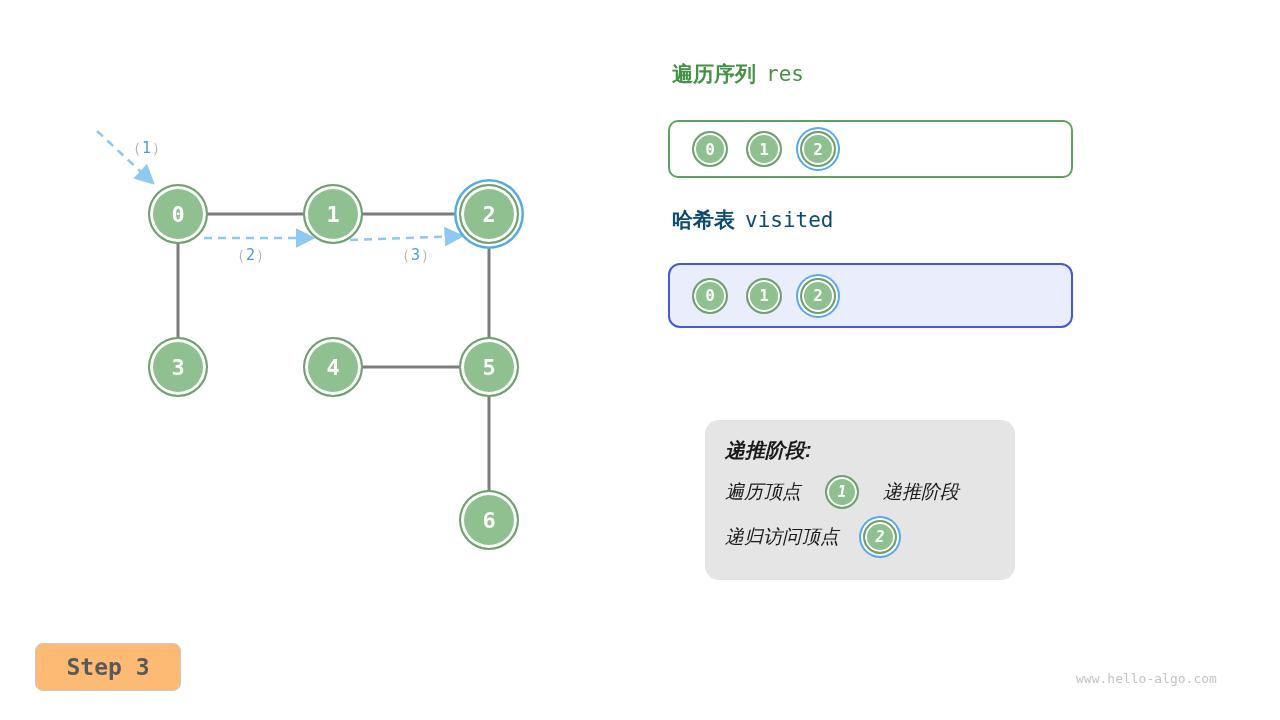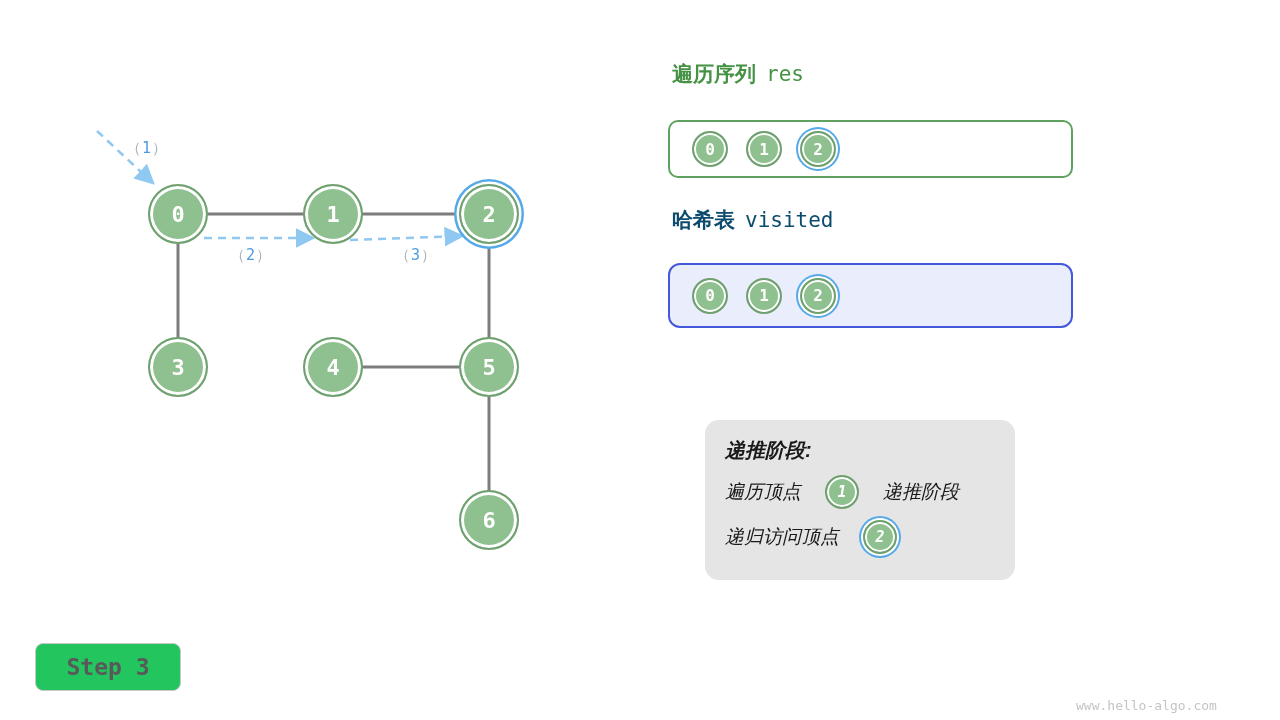--- a/index.html
+++ b/index.html
@@ -35,25 +35,25 @@
     font-size:16px;display:flex;align-items:center;justify-content:center;flex:0 0 auto;}
   .snode.hl{box-shadow:inset 0 0 0 2px #fff,0 0 0 2px #fff,0 0 0 4px #55A9E8;}
   .snode.mini{width:34px;height:34px;font-size:15px;}
 
   .info-box{position:absolute;left:705px;top:420px;width:310px;height:160px;background:#E5E5E5;
     border-radius:14px;padding:17px 20px 0 20px;display:flex;flex-direction:column;gap:11px;
     font-size:19px;color:#1a1a1a;font-style:italic;}
   .info-head{font-weight:bold;font-size:20px;}
   .info-line{display:flex;align-items:center;gap:24px;}
 
-  .step-box{position:absolute;left:35px;top:643px;width:146px;height:48px;background:#22c55e;
+  .step-box{position:absolute;left:35px;top:643px;width:146px;height:48px;background:#fdba74;
     border:1.5px solid #C9C9C9;border-radius:8px;display:flex;align-items:center;justify-content:center;
     font-family:"DejaVu Sans Mono",monospace;font-weight:bold;font-size:23px;color:#595959;}
   .watermark{position:absolute;left:1076px;top:671px;font-family:"DejaVu Sans Mono",monospace;
-    font-size:13px;color:#C4C4C4;margin-top:27px;}
+    font-size:13px;color:#C4C4C4;}
 </style>
 </head>
 <body>
 
 <div class="canvas">
 
   <div class="graph">
     <svg width="660" height="660">
       <defs>
         <marker id="ah" markerWidth="10" markerHeight="10" refX="7" refY="4" orient="auto">

